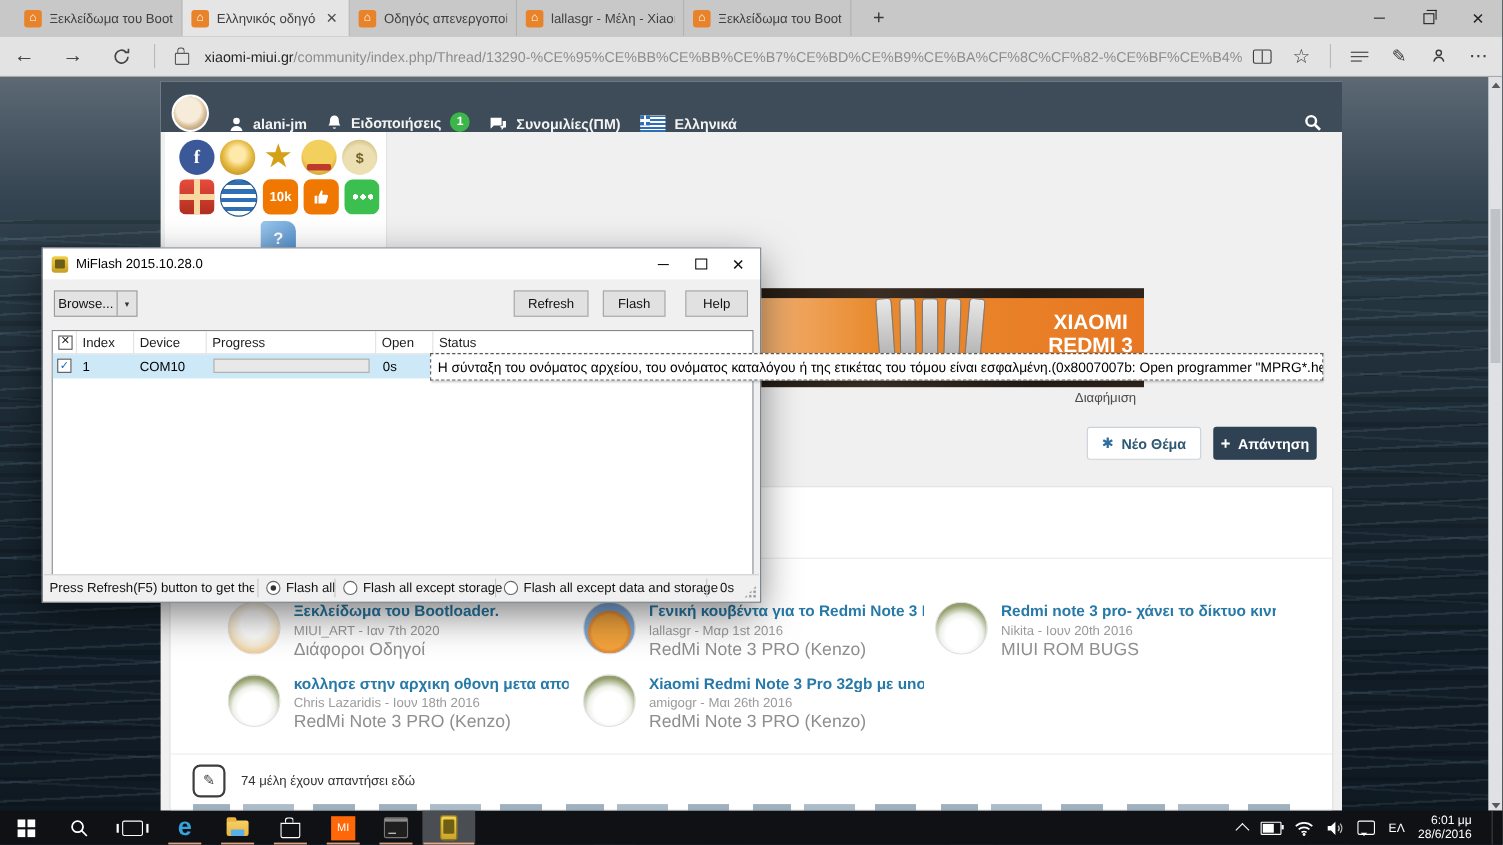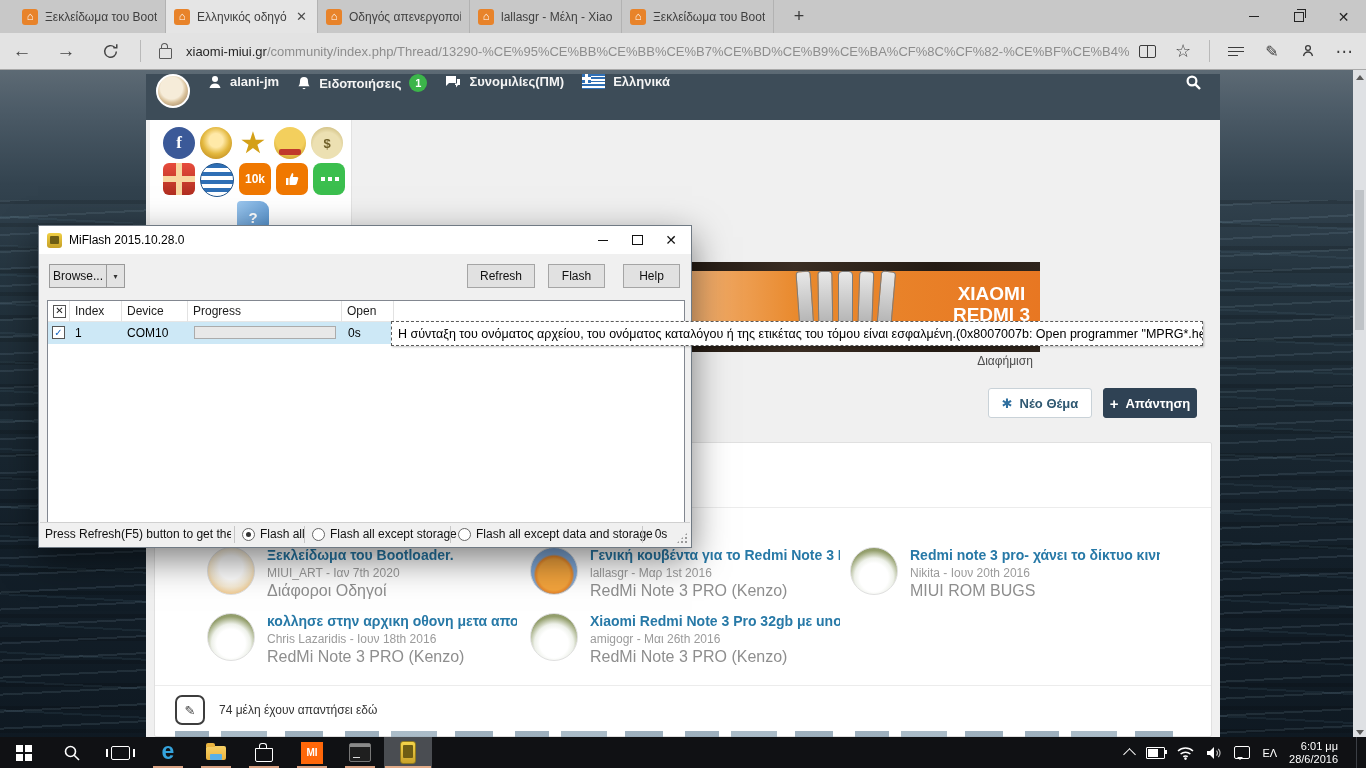--- a/index.html
+++ b/index.html
@@ -37,21 +37,21 @@
   .url .h{color:#262626}.url .p{color:#8d8d8d}
   .aicon{width:36px;height:37px;display:flex;align-items:center;justify-content:center;color:#3c3c3c;flex:none;font-size:16px}
   .book{width:15px;height:11px;border:1.4px solid #3c3c3c;border-radius:2px;position:relative}
   .book::before{content:"";position:absolute;left:50%;top:0;bottom:0;width:0;border-left:1.4px solid #3c3c3c}
   .hub{display:flex;flex-direction:column;gap:3px}
   .hub i{display:block;height:0;border-top:1.6px solid #3c3c3c}
   .hub i:nth-child(1){width:16px}.hub i:nth-child(2){width:16px}.hub i:nth-child(3){width:10px}
   
   #col{position:absolute;left:146px;top:70px;width:1074px;height:667px;z-index:2}
   #colbg{position:absolute;left:0;top:4px;right:0;bottom:0;background:#f0f0f0}
-  #fhead{position:absolute;left:0;top:4px;width:100%;height:46px;background:#3d4c58;display:flex;align-items:flex-start;color:#f4f4f4}
+  #fhead{position:absolute;left:0;top:4px;width:100%;height:46px;background:#3d4c58;display:flex;align-items:flex-end;color:#f4f4f4}
   .favatar{width:30px;height:30px;border-radius:50%;margin-left:10px;flex:none;border:2px solid #fff;
     background:radial-gradient(circle at 45% 40%,#f6ecd9 0 45%,#d9c19a 60%,#8a6d4f 100%)}
   .fh-item{display:flex;align-items:center;gap:8px;margin-left:18px;font-size:13px;font-weight:bold}
   .badge{background:#3cb54a;border-radius:50%;width:18px;height:18px;font-size:11px;display:flex;
     align-items:center;justify-content:center;color:#fff;font-weight:bold}
   .flag{width:23px;height:15px;position:relative;flex:none;
     background:repeating-linear-gradient(180deg,#2f6fb5 0 1.7px,#fff 1.7px 3.4px)}
   .flag .cant{position:absolute;left:0;top:0;width:9px;height:9px;
     background:linear-gradient(180deg,transparent 3.4px,#fff 3.4px 5.6px,transparent 5.6px),
       linear-gradient(90deg,transparent 3.4px,#fff 3.4px 5.6px,transparent 5.6px),#2f6fb5}
@@ -177,21 +177,21 @@
   .win i{background:#fff;display:block}
   .tv{width:17px;height:12px;border:1.6px solid #fff;border-radius:2px;position:relative}
   .tv::before,.tv::after{content:"";position:absolute;top:2px;width:2px;height:8px;background:#fff}
   .tv::before{left:-6px}.tv::after{right:-6px}
   .edgee{font-size:23px;font-weight:bold;color:#35a3dc;line-height:1;margin-top:-2px}
   .fold{width:20px;height:14px;background:linear-gradient(180deg,#f7d065,#eab43f);border-radius:2px;position:relative}
   .fold::before{content:"";position:absolute;left:0;top:-3px;width:9px;height:4px;background:#eab43f;border-radius:2px 2px 0 0}
   .fold::after{content:"";position:absolute;left:4px;bottom:0;width:12px;height:6px;background:#58b0e8;border-radius:1px}
   .storeb{width:16px;height:12px;border:1.6px solid #fff;border-radius:0 0 2px 2px;position:relative;margin-top:5px}
   .storeb::before{content:"";position:absolute;left:3px;top:-6px;width:6px;height:4px;border:1.6px solid #fff;border-bottom:none;border-radius:3px 3px 0 0}
-  .miq{width:22px;height:22px;background:#ff6709;border-radius:0;color:#fff;font-weight:bold;font-size:10px;
+  .miq{width:22px;height:22px;background:#ff6709;border-radius:0;color:#fff;font-weight:normal;font-size:10px;
     display:flex;align-items:center;justify-content:center}
   .cmd{width:20px;height:17px;background:#1f1f1f;border:1px solid #777;border-radius:2px;position:relative}
   .cmd::before{content:"";position:absolute;left:0;right:0;top:0;height:3px;background:#8a8a8a}
   .cmd::after{content:"";position:absolute;left:3px;bottom:3px;width:7px;height:0;border-top:1.4px solid #ddd}
   .mfi{width:14px;height:21px;background:linear-gradient(180deg,#f5d44a,#caa32a);border-radius:3px;position:relative;border:1px solid #8f7a1e}
   .mfi::after{content:"";position:absolute;left:2px;top:3px;right:2px;bottom:5px;background:#6e5d14;border-radius:1px}
   #tray{margin-left:auto;display:flex;align-items:center;gap:12px;padding-right:4px;height:100%}
   .chev{width:8px;height:8px;border-left:1.6px solid #fff;border-top:1.6px solid #fff;transform:rotate(45deg);margin-top:4px}
   .bat{width:15px;height:8px;border:1px solid #fff;border-radius:1px;position:relative;padding:1px;box-sizing:content-box}
   .bat i{display:block;width:65%;height:100%;background:#fff}
@@ -474,20 +474,23 @@
         </div>
       <div class="hc" style="left:74px;width:66px">
           <span>Device</span>
         </div>
       <div class="hc" style="left:140px;width:154px">
           <span>Progress</span>
         </div>
       <div class="hc" style="left:294px;width:52px">
           <span>Open</span>
         </div>
+      <div class="hc" style="left:346px;width:290px;border-right:none">
+          <span>Status</span>
+        </div>
 
       <div class="mrow">
         <span class="rowsel"></span>
         <span class="rcell" style="left:4px">
             <span class="cbx" style="color:#1464c0">✓</span>
           </span>
         <span class="rcell" style="left:27px">1</span>
         <span class="rcell" style="left:79px">COM10</span>
         <span class="pbar"></span>
         <span class="rcell" style="left:300px">0s</span>

